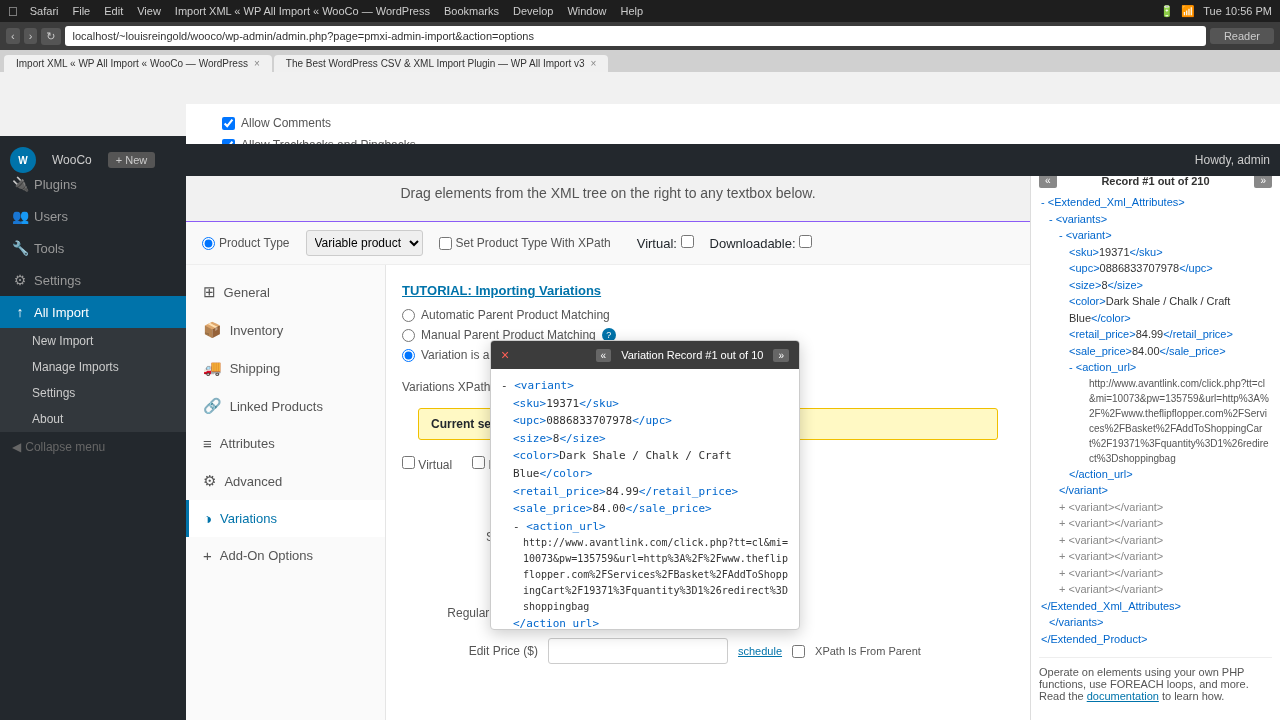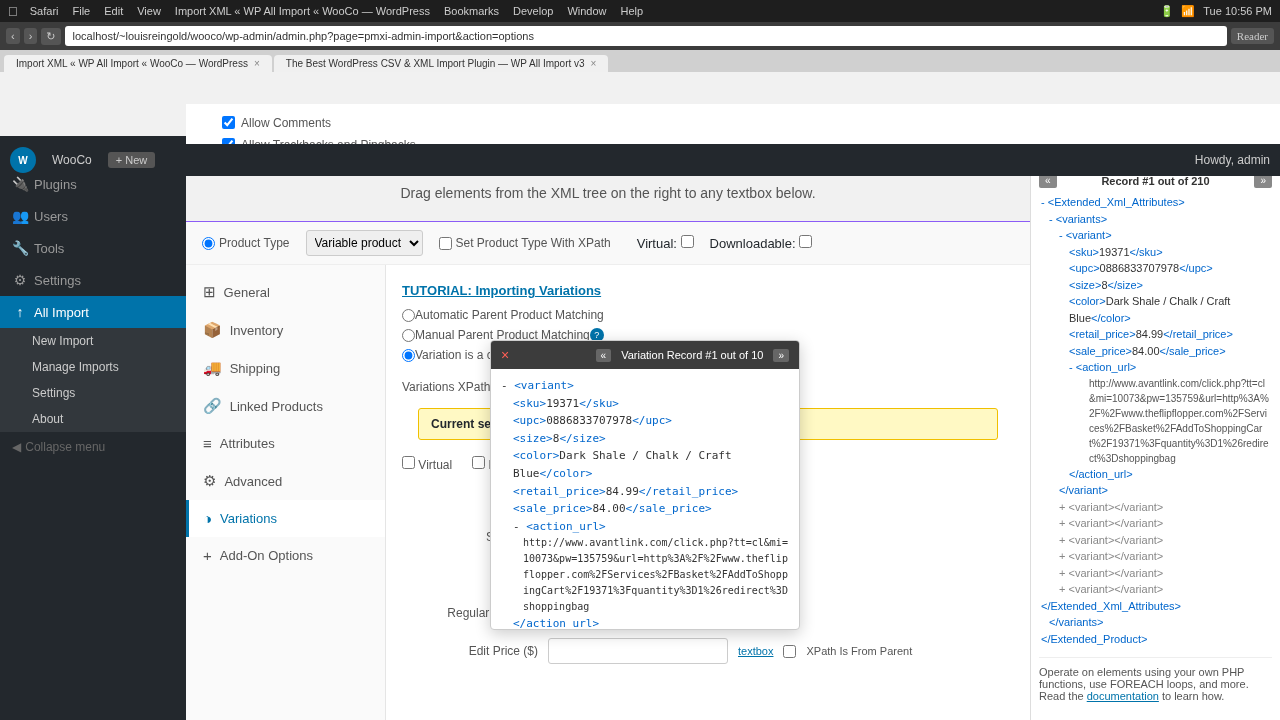--- a/index.html
+++ b/index.html
@@ -8,21 +8,21 @@
     
     .top-bar { background: #1e1e1e; height: 22px; display: flex; align-items: center; padding: 0 8px; color: #ccc; font-size: 11px; }
     .top-bar .apple { font-size: 13px; margin-right: 12px; }
     .top-bar .menu-items { display: flex; gap: 14px; }
     .top-bar .right { margin-left: auto; display: flex; align-items: center; gap: 8px; font-size: 11px; }
 
     
     .url-bar { background: #3c3c3c; height: 28px; display: flex; align-items: center; padding: 0 6px; gap: 4px; }
     .url-bar .nav-btn { background: #555; border: none; color: #ccc; border-radius: 3px; padding: 2px 5px; font-size: 11px; cursor: pointer; }
     .url-bar .url-input { flex: 1; height: 20px; background: #fff; border: none; border-radius: 3px; padding: 0 8px; font-size: 11px; color: #333; }
-    .url-bar .reader-btn { background: #555; border: none; color: #ccc; border-radius: 3px; padding: 2px 6px; font-size: 11px; font-family: Liberation Serif, serif; }
+    .url-bar .reader-btn { background: #555; border: none; color: #ccc; border-radius: 3px; padding: 2px 14px; font-size: 11px; }
 
     
     .tab-bar { background: #d0d0d0; height: 22px; display: flex; align-items: flex-end; padding: 0 4px; font-size: 11px; }
     .tab { background: #f0f0f0; border-radius: 4px 4px 0 0; padding: 3px 12px; margin-right: 2px; font-size: 11px; color: #333; display: flex; align-items: center; gap: 6px; cursor: pointer; }
     .tab.active { background: #f1f1f1; }
     .tab .close { color: #888; font-size: 10px; cursor: pointer; }
 
     
     .admin-bar { background: #23282d; height: 32px; display: flex; align-items: center; padding: 0 10px; color: #ccc; font-size: 12px; gap: 16px; position: absolute; top: 72px; left: 0; right: 0; z-index: 10; }
     .admin-bar .logo { width: 26px; height: 26px; background: #0073aa; border-radius: 50%; display: flex; align-items: center; justify-content: center; color: white; font-size: 10px; font-weight: bold; }
@@ -57,39 +57,39 @@
     .form-content { flex: 1; padding: 12px 16px; overflow-y: auto; background: #fff; }
 
     
     .drag-area { padding: 20px; text-align: center; color: #555; font-size: 14px; border-bottom: 1px solid #8b5cf6; }
 
     
     .product-type-bar { display: flex; align-items: center; padding: 8px 16px; background: #f9f9f9; border-bottom: 1px solid #eee; gap: 16px; flex-wrap: wrap; }
     .product-type-bar label { font-size: 12px; color: #555; display: flex; align-items: center; gap: 4px; }
     .product-type-select { height: 26px; font-size: 12px; border: 1px solid #ccc; border-radius: 3px; padding: 0 4px; }
     .radio-group { display: flex; flex-direction: column; gap: 6px; margin-bottom: 12px; }
-    .radio-item { display: flex; align-items: center; gap: 0; font-size: 12px; color: #555; }
+    .radio-item { display: flex; align-items: center; gap: 6px; font-size: 12px; color: #555; }
     .radio-item input[type="radio"] { margin: 0; }
 
     
     .xpath-row { display: flex; align-items: center; gap: 8px; margin-bottom: 8px; }
     .xpath-row label { font-size: 12px; color: #555; width: 110px; }
     .xpath-input { width: 200px; height: 26px; border: 1px solid #ccc; border-radius: 3px; padding: 0 6px; font-size: 11px; }
 
     
     .selection-info { background: #fff9c4; border: 1px solid #f0c000; padding: 8px 12px; margin: 8px 16px; border-radius: 3px; font-size: 12px; }
     .selection-info span { font-weight: bold; }
 
     
     .field-row { display: flex; align-items: center; gap: 10px; padding: 6px 16px; font-size: 12px; color: #555; }
     .field-label { width: 120px; text-align: right; }
     .field-input { width: 180px; height: 26px; border: 1px solid #ccc; border-radius: 3px; padding: 0 6px; font-size: 11px; }
 
     
-    .checkbox-row { display: flex; align-items: flex-start; gap: 6px; padding: 4px 16px; font-size: 12px; color: #555; }
+    .checkbox-row { display: flex; align-items: flex-end; gap: 6px; padding: 4px 16px; font-size: 12px; color: #555; }
 
     
     .popup { position: fixed; background: #fff; border: 1px solid #ccc; border-radius: 4px; box-shadow: 0 4px 16px rgba(0,0,0,0.2); z-index: 1000; width: 310px; top: 340px; left: 490px; }
     .popup-header { background: #3c3c3c; color: #fff; padding: 6px 10px; display: flex; align-items: center; justify-content: space-between; font-size: 12px; border-radius: 3px 3px 0 0; }
     .popup-header .close-x { color: #ff5f56; font-size: 14px; cursor: pointer; }
     .popup-nav { display: flex; align-items: center; gap: 4px; }
     .popup-nav button { background: #666; color: #fff; border: none; padding: 1px 5px; font-size: 10px; cursor: pointer; border-radius: 2px; }
     .popup-content { padding: 8px 10px; font-size: 11px; line-height: 1.6; color: #333; max-height: 260px; overflow-y: auto; }
     .popup-xml { font-family: monospace; font-size: 11px; }
     .popup-xml .ptag { color: #0066cc; }
@@ -342,21 +342,21 @@
               </div>
 
               <div class="field-row">
                 <span class="field-label">Regular Price ($)</span>
                 <input type="text" class="field-input" style="">
               </div>
 
               <div class="field-row">
                 <span class="field-label">Edit Price ($)</span>
                 <input type="text" class="field-input" style="">
-                <a href="#" class="schedule-link">textbox</a>
+                <a href="#" class="schedule-link">schedule</a>
                 <input type="checkbox" style="">
                 <span style="font-size:11px;color:#555;">XPath Is From Parent</span>
               </div>
             </div>
           </div>
         </div>
 
         <div class="right-panel">
           <div class="panel-header">
             <button style="background:#888;color:#fff;border:none;padding:2px 6px;font-size:10px;cursor:pointer;border-radius:2px;">«</button>

